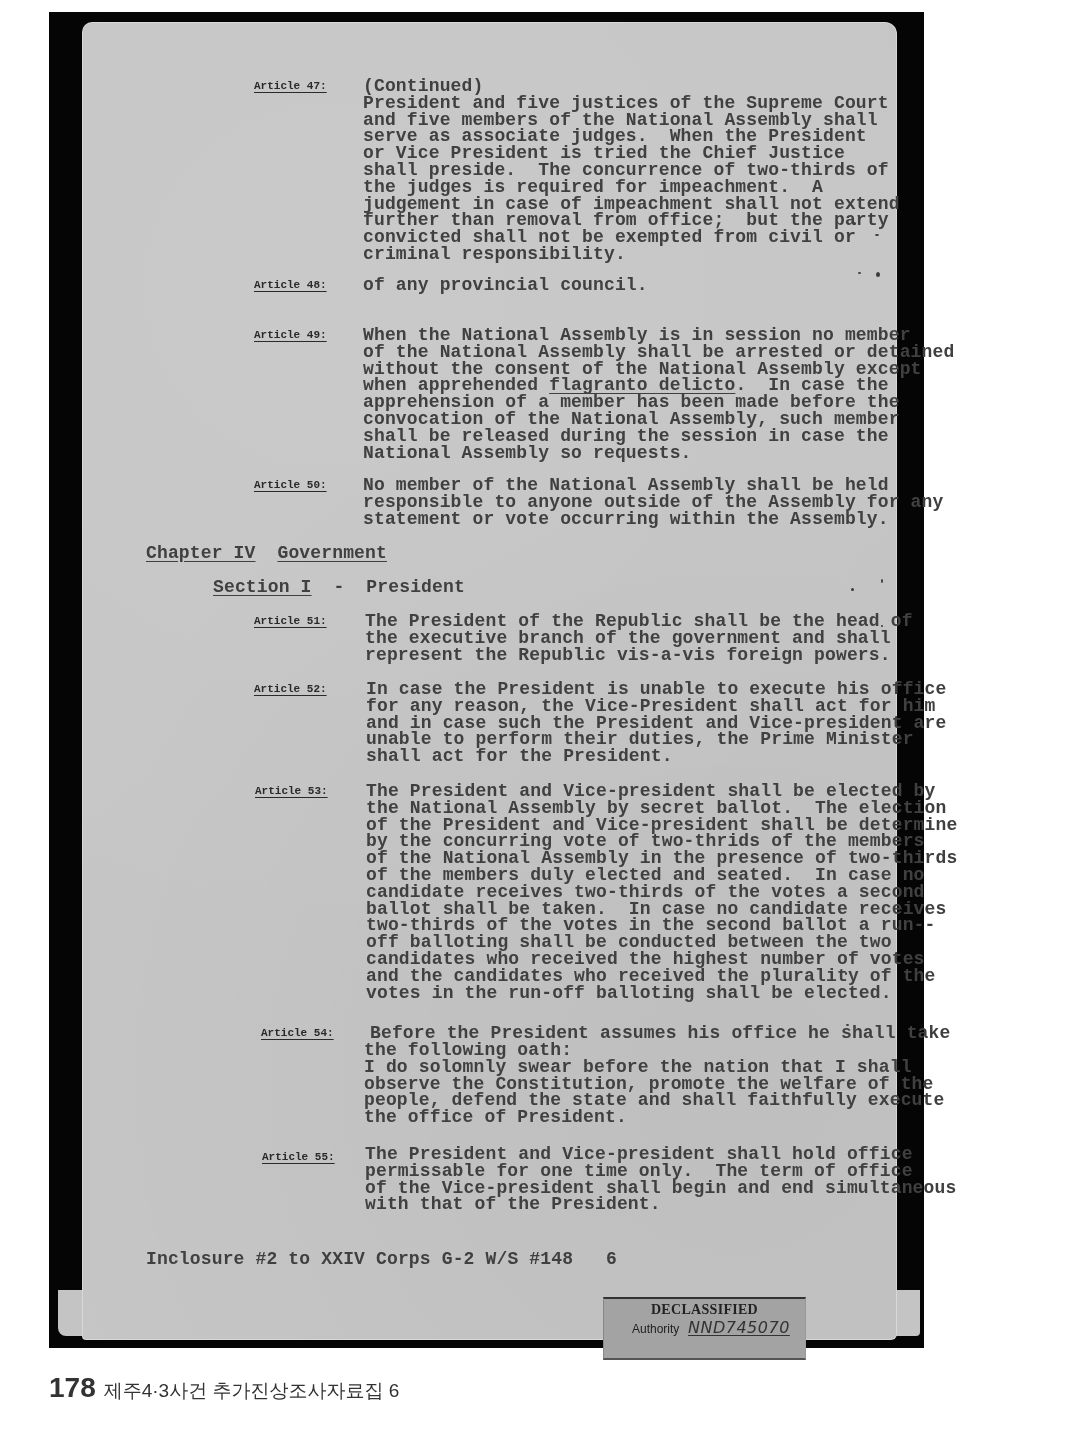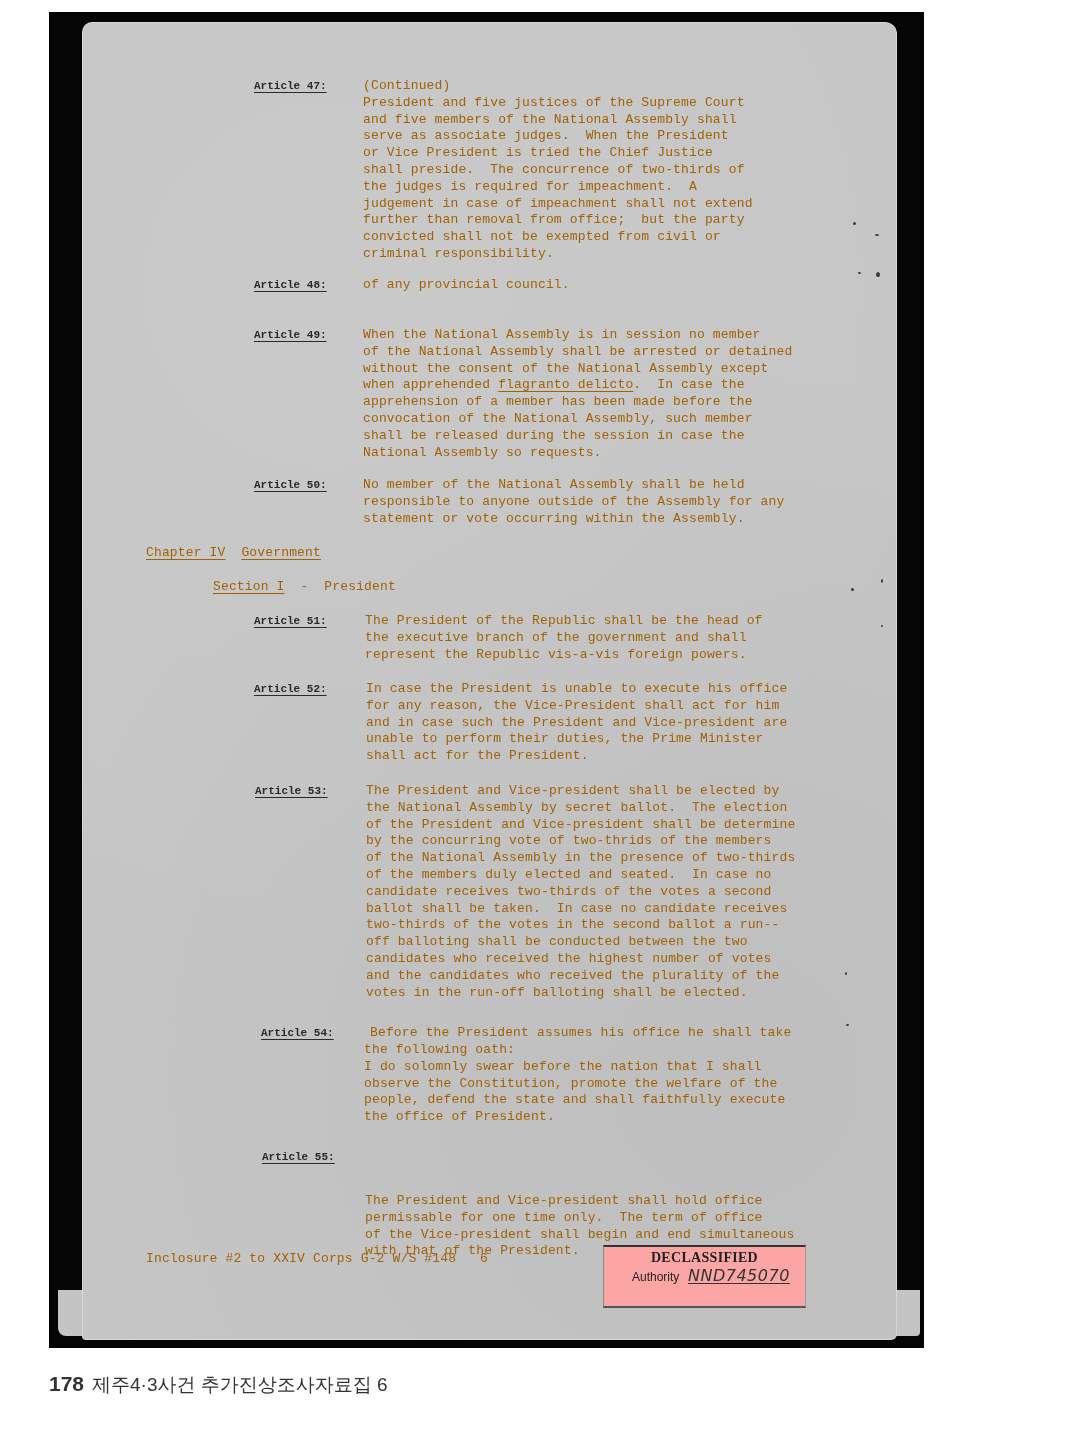--- a/index.html
+++ b/index.html
@@ -17,33 +17,33 @@
       border-radius: 10px 12px 6px 4px;
       box-shadow: inset 0 0 0 1px #d8d8d8;
       background-image: radial-gradient(circle at 30% 20%, rgba(255,255,255,0.06), rgba(0,0,0,0) 60%),
                         radial-gradient(circle at 80% 80%, rgba(0,0,0,0.04), rgba(0,0,0,0) 60%);
     }
     .paper-bottom {
       position: absolute; left: 58px; top: 1290px; width: 862px; height: 46px;
       background: #c4c4c4; border-radius: 0 0 4px 8px;
     }
     .typed {
-      position: absolute; color: #a16207; font-size: 13px; line-height: 16.8px;
-      font-weight: normal; letter-spacing: 0.15px; white-space: pre;
+      position: absolute; color: #404040; font-size: 18px; line-height: 16.8px;
+      font-weight: bold; letter-spacing: 0.15px; white-space: pre;
     }
     .label {
       position: absolute; color: #2a2a2a; font-size: 11px; line-height: 16.8px; font-weight: bold;
       text-decoration: underline; text-underline-offset: 3px; white-space: pre;
     }
     .colon { text-decoration: none; }
     .art-body { left: 363px; }
     .u { text-decoration: underline; text-underline-offset: 3px; }
     .stamp {
-      position: absolute; left: 603px; top: 1245px; width: 201px; height: 59px;
-      background: #fca5a5; border-top: 2px solid #333; border-bottom: 2px solid #555;
+      position: absolute; left: 603px; top: 1297px; width: 201px; height: 59px;
+      background: #a3a3a3; border-top: 2px solid #333; border-bottom: 2px solid #555;
       border-left: 1px solid #888; border-right: 1px solid #999;
     }
     .stamp-title {
       position: absolute; left: 0; right: 0; top: 3px; text-align: center;
       font-family: "Liberation Serif", "DejaVu Serif", serif; font-weight: bold;
       font-size: 14px; color: #222; letter-spacing: 0.3px;
     }
     .stamp-auth {
       position: absolute; left: 28px; top: 23px; font-family: "Liberation Sans", "DejaVu Sans", sans-serif;
       font-size: 12px; color: #222;
@@ -51,21 +51,21 @@
     .stamp-num {
       position: absolute; left: 84px; top: 19px; font-family: "DejaVu Sans", sans-serif;
       font-size: 16px; color: #333; font-style: italic; letter-spacing: 0.5px;
       text-decoration: underline; text-underline-offset: 2px;
     }
     .speck { position: absolute; background: #3a3a3a; border-radius: 50%; }
     .caption {
       position: absolute; left: 49px; top: 1372px; font-family: "Liberation Sans", "DejaVu Sans", sans-serif;
       color: #333; font-size: 19px; white-space: nowrap;
     }
-    .caption .num { font-weight: bold; font-size: 21px; color: #333; margin-right: 8px; }
+    .caption .num { font-weight: bold; font-size: 28px; color: #333; margin-right: 8px; }
   </style>
 </head>
 <body>
 
 <div class="frame"></div>
 <div class="paper-bottom"></div>
 <div class="paper"></div>
 
 <div class="speck" style="left:853px;top:222px;width:3px;height:3px;"></div>
 <div class="speck" style="left:875px;top:234px;width:4px;height:2px;"></div>
@@ -100,21 +100,21 @@
 <div class="typed art-body" style="top:681px;left:366px;"><div>In case the President is unable to execute his office</div><div>for any reason, the Vice-President shall act for him</div><div>and in case such the President and Vice-president are</div><div>unable to perform their duties, the Prime Minister</div><div>shall act for the President.</div></div>
 
 <div class="label" style="left:255px;top:783px;"><span>Article 53</span><span class="colon">:</span></div>
 <div class="typed art-body" style="top:783px;left:366px;"><div>The President and Vice-president shall be elected by</div><div>the National Assembly by secret ballot.  The election</div><div>of the President and Vice-president shall be determine</div><div>by the concurring vote of two-thrids of the members</div><div>of the National Assembly in the presence of two-thirds</div><div>of the members duly elected and seated.  In case no</div><div>candidate receives two-thirds of the votes a second</div><div>ballot shall be taken.  In case no candidate receives</div><div>two-thirds of the votes in the second ballot a run--</div><div>off balloting shall be conducted between the two</div><div>candidates who received the highest number of votes</div><div>and the candidates who received the plurality of the</div><div>votes in the run-off balloting shall be elected.</div></div>
 
 <div class="label" style="left:261px;top:1025px;"><span>Article 54</span><span class="colon">:</span></div>
 <div class="typed" style="left:370px;top:1025px;"><div>Before the President assumes his office he shall take</div></div>
 <div class="typed art-body" style="top:1042px;left:364px;"><div>the following oath:</div><div>I do solomnly swear before the nation that I shall</div><div>observe the Constitution, promote the welfare of the</div><div>people, defend the state and shall faithfully execute</div><div>the office of President.</div></div>
 
 <div class="label" style="left:262px;top:1149px;"><span>Article 55</span><span class="colon">:</span></div>
-<div class="typed art-body" style="top:1146px;left:365px;margin-top:47px;"><div>The President and Vice-president shall hold office</div><div>permissable for one time only.  The term of office</div><div>of the Vice-president shall begin and end simultaneous</div><div>with that of the President.</div></div>
+<div class="typed art-body" style="top:1146px;left:365px;"><div>The President and Vice-president shall hold office</div><div>permissable for one time only.  The term of office</div><div>of the Vice-president shall begin and end simultaneous</div><div>with that of the President.</div></div>
 
 <div class="typed" style="left:146px;top:1251px;"><span>Inclosure #2 to XXIV Corps G-2 W/S #148</span>   <span>6</span></div>
 
 <div class="stamp">
   <div class="stamp-title">DECLASSIFIED</div>
   <div class="stamp-auth">Authority</div>
   <div class="stamp-num">NND745070</div>
 </div>
 
 <div class="caption">

